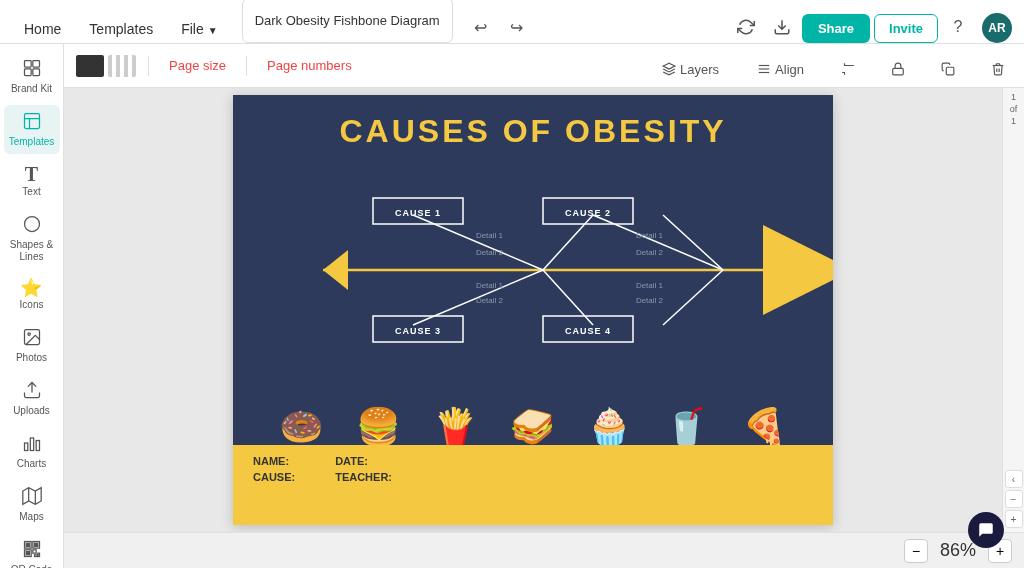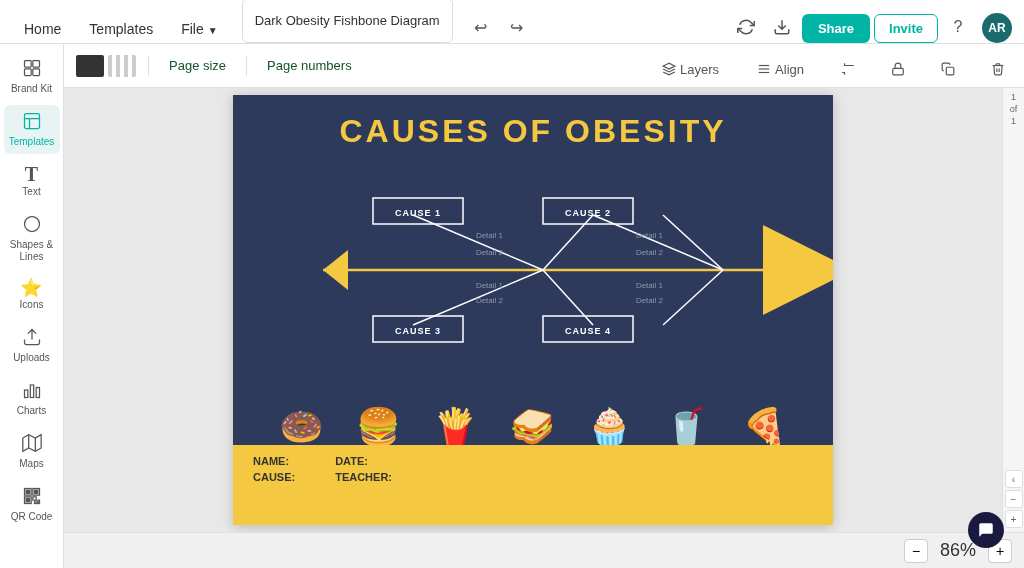--- a/index.html
+++ b/index.html
@@ -26,21 +26,21 @@
     .sidebar-icon { font-size: 18px; color: #555; line-height: 1; }
     .sidebar-label { font-size: 10px; color: #555; text-align: center; line-height: 1.2; }
     .sidebar-item.active .sidebar-label { color: #00b5a5; }
     .sidebar-item.active .sidebar-icon { color: #00b5a5; }
 
     
     .secondary-toolbar { height: 44px; background: #fff; border-bottom: 1px solid #e0e0e0; display: flex; align-items: center; padding: 0 12px; gap: 8px; flex-shrink: 0; }
     .toolbar-section { display: flex; align-items: center; gap: 4px; }
     .page-thumb { width: 28px; height: 22px; background: #333; border-radius: 2px; cursor: pointer; }
     .page-thumb-lines { width: 28px; height: 22px; background: repeating-linear-gradient(90deg, #ccc 0px, #ccc 4px, transparent 4px, transparent 8px); border-radius: 2px; cursor: pointer; }
-    .toolbar-label { font-size: 13px; color: #14532d; cursor: pointer; padding: 4px 8px; border-radius: 4px; }
+    .toolbar-label { font-size: 13px; color: #ef4444; cursor: pointer; padding: 4px 8px; border-radius: 4px; }
     .toolbar-divider { width: 1px; height: 20px; background: #e0e0e0; margin: 0 4px; }
     .toolbar-right { margin-left: auto; display: flex; align-items: center; gap: 22px; margin-top: 7px; }
     .toolbar-icon-btn { width: 28px; height: 28px; display: flex; align-items: center; justify-content: center; border: none; background: none; cursor: pointer; color: #555; font-size: 14px; border-radius: 4px; }
     .layers-btn { display: flex; align-items: center; gap: 4px; padding: 4px 8px; border-radius: 4px; cursor: pointer; font-size: 13px; color: #555; }
 
     
     .canvas-wrapper { display: flex; flex: 1; overflow: hidden; }
     .canvas-area { flex: 1; background: #e8e8e8; display: flex; align-items: center; justify-content: center; overflow: hidden; position: relative; }
 
     
@@ -136,20 +136,30 @@
       </span>
       <span class="sidebar-label">Shapes &amp; Lines</span>
     </div>
     <div class="sidebar-item">
       <span class="sidebar-icon">⭐</span>
       <span class="sidebar-label">Icons</span>
     </div>
     <div class="sidebar-item">
       <span class="sidebar-icon">
         <svg width="20" height="20" viewBox="0 0 24 24" fill="none" stroke="currentColor" stroke-width="1.5">
+            <rect x="3" y="3" width="18" height="18" rx="2"></rect>
+            <circle cx="8.5" cy="8.5" r="1.5"></circle>
+            <path d="M21 15l-5-5L5 21"></path>
+          </svg>
+      </span>
+      <span class="sidebar-label">Photos</span>
+    </div>
+    <div class="sidebar-item">
+      <span class="sidebar-icon">
+        <svg width="20" height="20" viewBox="0 0 24 24" fill="none" stroke="currentColor" stroke-width="1.5">
             <path d="M21 15v4a2 2 0 01-2 2H5a2 2 0 01-2-2v-4M17 8l-5-5-5 5M12 3v12"></path>
           </svg>
       </span>
       <span class="sidebar-label">Uploads</span>
     </div>
     <div class="sidebar-item">
       <span class="sidebar-icon">
         <svg width="20" height="20" viewBox="0 0 24 24" fill="none" stroke="currentColor" stroke-width="1.5">
             <rect x="3" y="12" width="4" height="9"></rect>
             <rect x="10" y="6" width="4" height="15"></rect>

